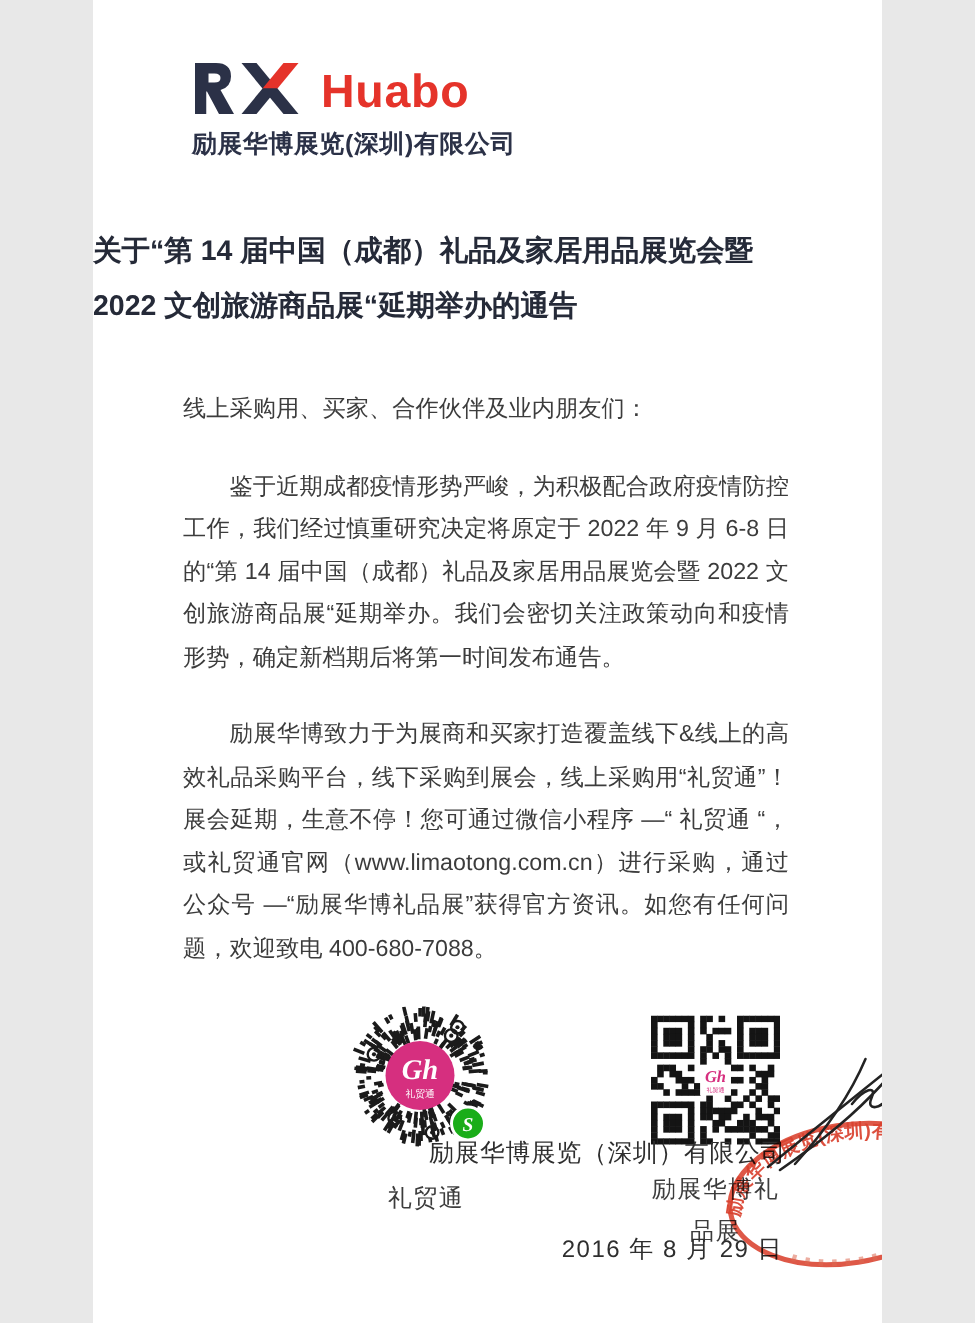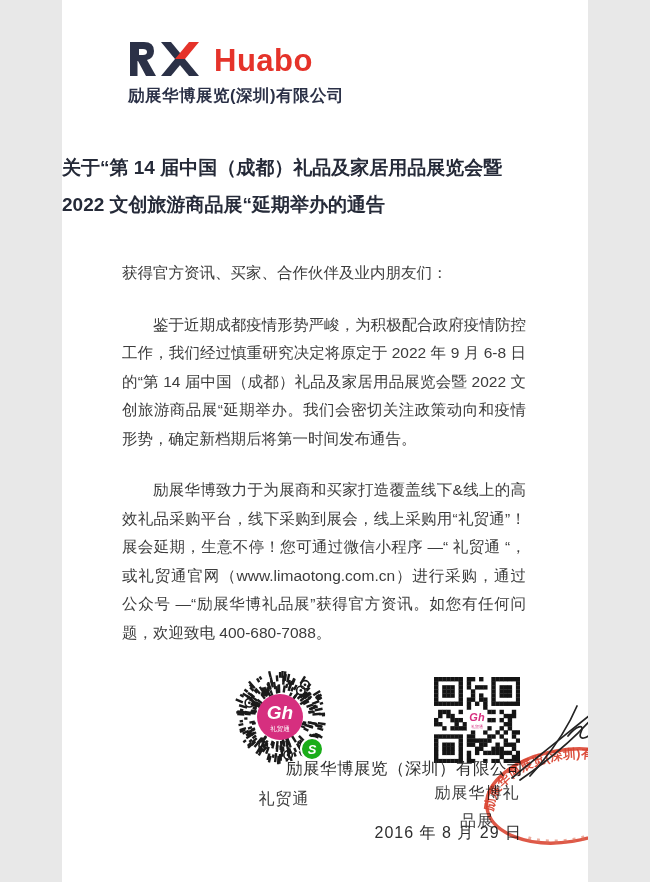--- a/index.html
+++ b/index.html
@@ -42,20 +42,21 @@
     line-height:28.5px;
     text-align:justify;
   }
   .salutation{margin-top:36px;}
   .content p{margin:23px 0 0 0;text-indent:2em;}
   
   .qr-row{
     margin-top:24px;
     display:flex;justify-content:flex-start;
     padding-left:110px;
+    font-family:Liberation Serif, serif;
   }
   .qr-fig{margin:0;text-align:center;}
   .qr-fig + .qr-fig{margin-left:92px;}
   .qr-fig figcaption{
     margin-top:6px;font-size:16px;color:#3c3c3c;letter-spacing:1px;
   }
   
   .footer-company{
     position:absolute;top:758px;right:64px;
     font-size:16.5px;color:#2e2e2e;letter-spacing:.5px;
@@ -92,21 +93,21 @@
     </div>
     <div class="logo-company">励展华博展览(深圳)有限公司</div>
   </div>
 
   <div class="title">
     <div>关于“第 14 届中国（成都）礼品及家居用品展览会暨</div>
     <div>2022 文创旅游商品展“延期举办的通告</div>
   </div>
 
   <div class="content">
-    <div class="salutation">获得官方资讯、买家、合作伙伴及业内朋友们：</div>
+    <div class="salutation">线上采购用、买家、合作伙伴及业内朋友们：</div>
     <p>鉴于近期成都疫情形势严峻，为积极配合政府疫情防控工作，我们经过慎重研究决定将原定于 2022 年 9 月 6-8 日的“第 14 届中国（成都）礼品及家居用品展览会暨 2022 文创旅游商品展“延期举办。我们会密切关注政策动向和疫情形势，确定新档期后将第一时间发布通告。</p>
     <p>励展华博致力于为展商和买家打造覆盖线下&amp;线上的高效礼品采购平台，线下采购到展会，线上采购用“礼贸通”！展会延期，生意不停！您可通过微信小程序 —“ 礼贸通 “，或礼贸通官网（www.limaotong.com.cn）进行采购，通过公众号 —“励展华博礼品展”获得官方资讯。如您有任何问题，欢迎致电 400-680-7088。</p>
 
     <div class="qr-row">
       <figure class="qr-fig">
         <svg id="miniqr" width="104" height="98" viewBox="0 0 104 98">
             <rect x="81.03290274763442" y="65.43338956312557" width="2.4" height="8.686214986111137" fill="#1b1b1b" transform="rotate(124.7819502627393 82.23290274763443 69.77649705618114)"></rect>
             <rect x="71.39251595551532" y="49.98633352863688" width="2.4" height="3.3069313216521086" fill="#1b1b1b" transform="rotate(102.91629419332197 72.59251595551532 51.639799189462934)"></rect>
             <rect x="50.43430270125409" y="5.239412962173075" width="2.4" height="8.484780317863812" fill="#1b1b1b" transform="rotate(365.68338041924096 51.63430270125409 9.481803121104981)"></rect>
             <rect x="53.4739528786376" y="12.963091336559524" width="2.4" height="4.170679073394592" fill="#1b1b1b" transform="rotate(372.16814022612203 54.6739528786376 15.04843087325682)"></rect>

